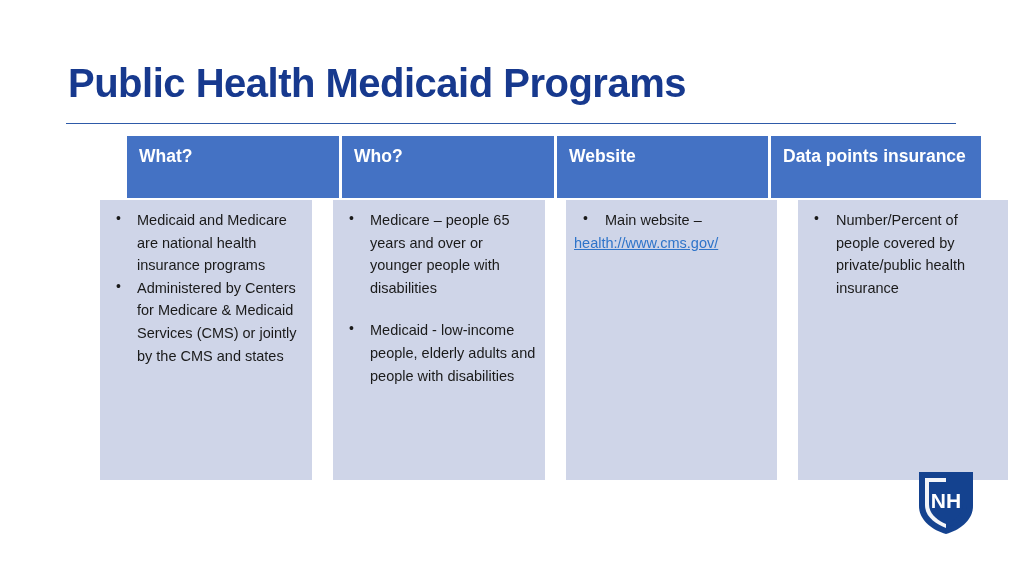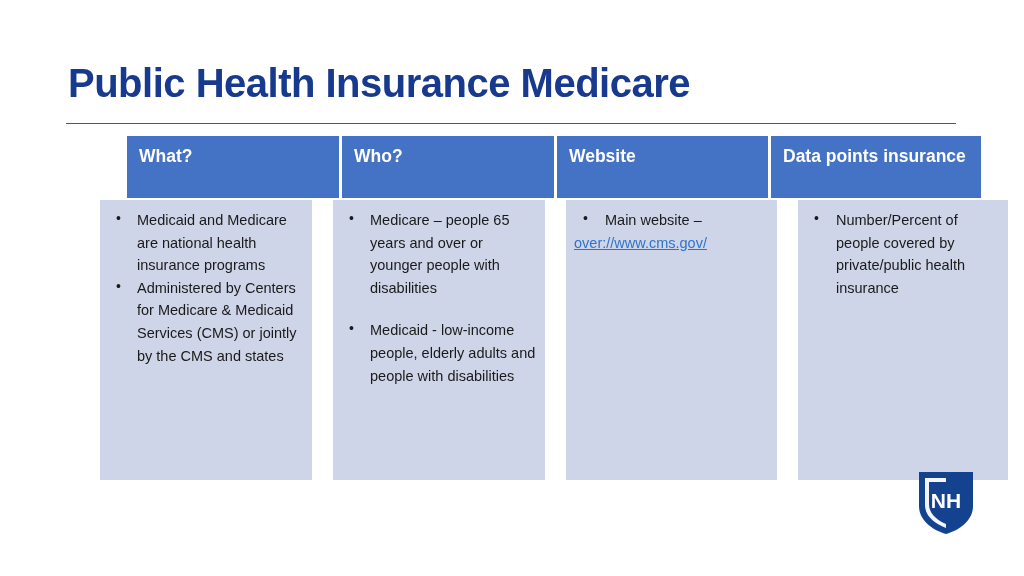--- a/index.html
+++ b/index.html
@@ -136,21 +136,21 @@
     top: 470px;
     width: 60px;
     height: 66px;
   }
 </style>
 </head>
 <body>
 
 <div class="slide">
 
-  <div class="title">Public Health Insurance Medicare</div>
+  <div class="title">Public Health Medicaid Programs</div>
   <div class="title-rule"></div>
 
   <div class="table">
 
     <div class="thead">
       <div class="th c1">What?</div>
       <div class="th c2">Who?</div>
       <div class="th c3">Website</div>
       <div class="th c4">Data points insurance</div>
     </div>
@@ -168,21 +168,21 @@
         <ul class="bullets">
           <li>Medicare – people 65 years and over or younger people with disabilities</li>
           <li class="spaced">Medicaid  - low-income people, elderly adults and people with disabilities</li>
         </ul>
       </div>
 
       <div class="td c3">
         <ul class="bullets">
           <li>
             <span>Main website –</span>
-            <a class="link">over://www.cms.gov/</a>
+            <a class="link">health://www.cms.gov/</a>
           </li>
         </ul>
       </div>
 
       <div class="td c4">
         <ul class="bullets">
           <li>Number/Percent of people covered by private/public health insurance</li>
         </ul>
       </div>
 

